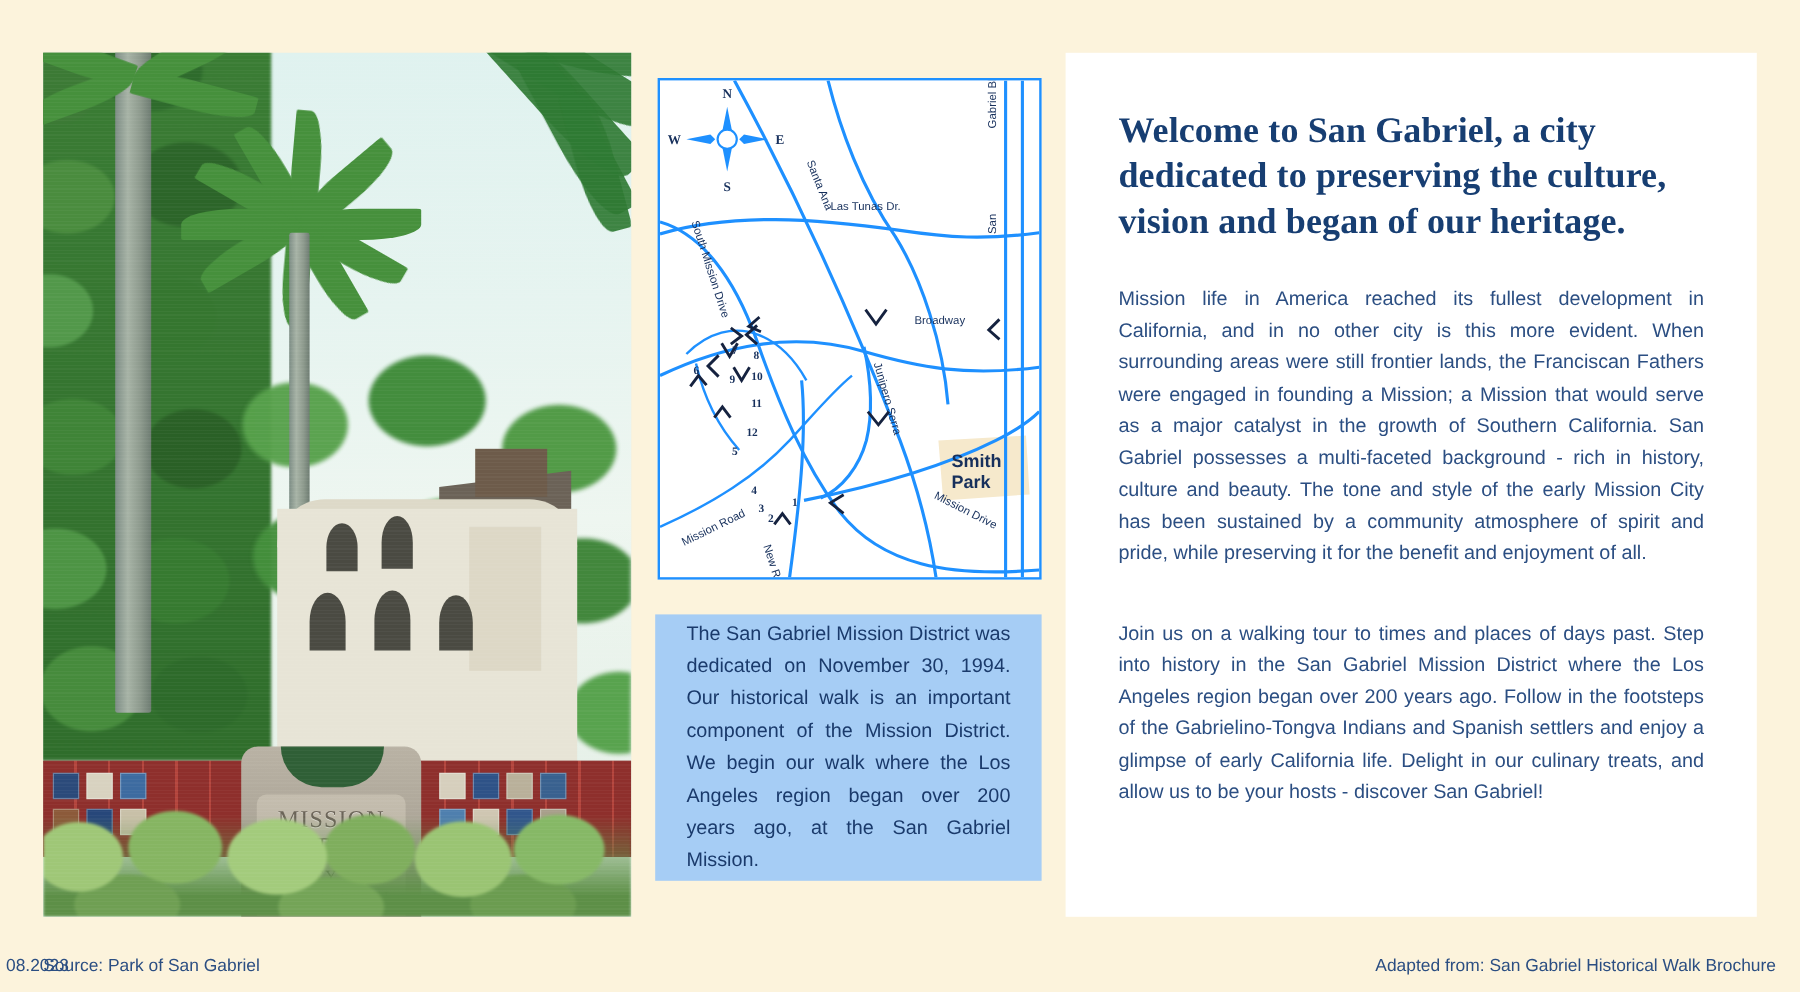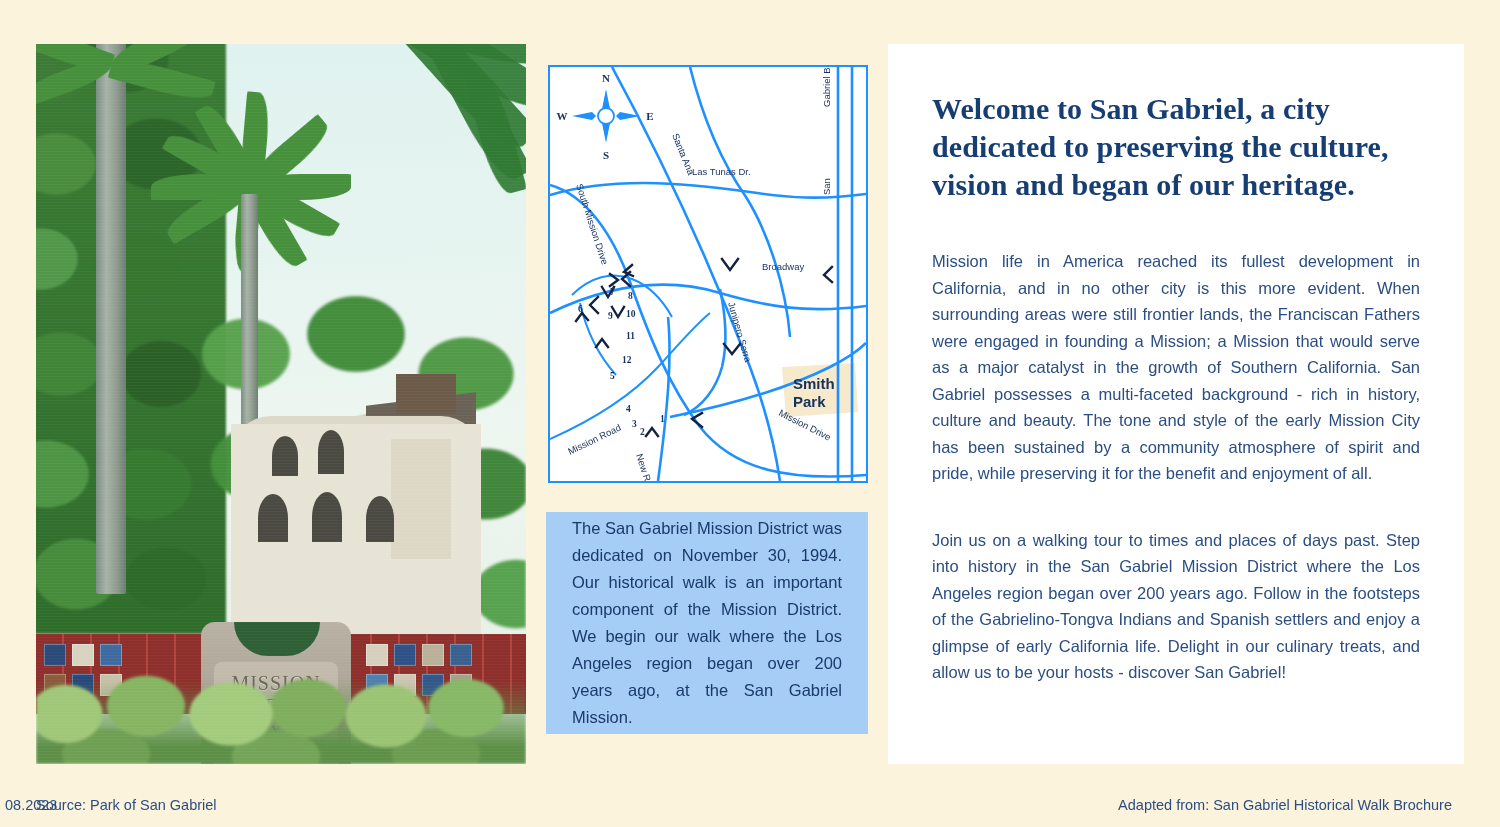--- a/index.html
+++ b/index.html
@@ -233,33 +233,33 @@
     font-weight: 700;
     letter-spacing: .1px;
   }
   .panel p {
     font-size: 16.5px;
     line-height: 26.5px;
     color: #2B4E82;
     text-align: justify;
     font-family: "Liberation Sans", sans-serif;
   }
-  .panel .para1 { margin-top: 44px; }
+  .panel .para1 { margin-top: 32px; }
   .panel .para2 { margin-top: 40px; }
 
   
   .footer {
     position: absolute;
     left: 0; bottom: 22px; width: 1500px;
     display: flex; align-items: center;
     font-size: 14.5px; color: #2B4E82;
   }
   .foot-left   { position: absolute; left: 36px; }
   .foot-center { position: absolute; left: 5px; width: 1500px; }
-  .foot-right  { position: absolute; right: 48px; text-align: right; }
+  .foot-right  { position: absolute; right: 20px; text-align: right; }
 </style>
 </head>
 <body>
 
 <div class="photo">
   <div class="photo-sky"></div>
   <div class="fol-left"></div>
   <div class="fol-mid"></div>
 
   <div class="frond" style="left:330px;top:-40px;width:190px;height:46px;transform:rotate(18deg);"></div>

